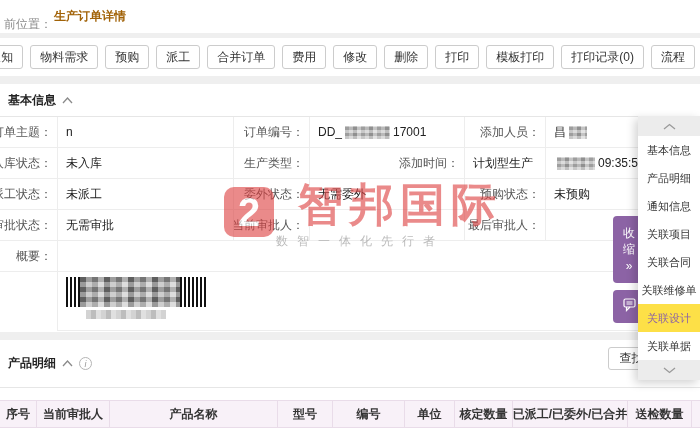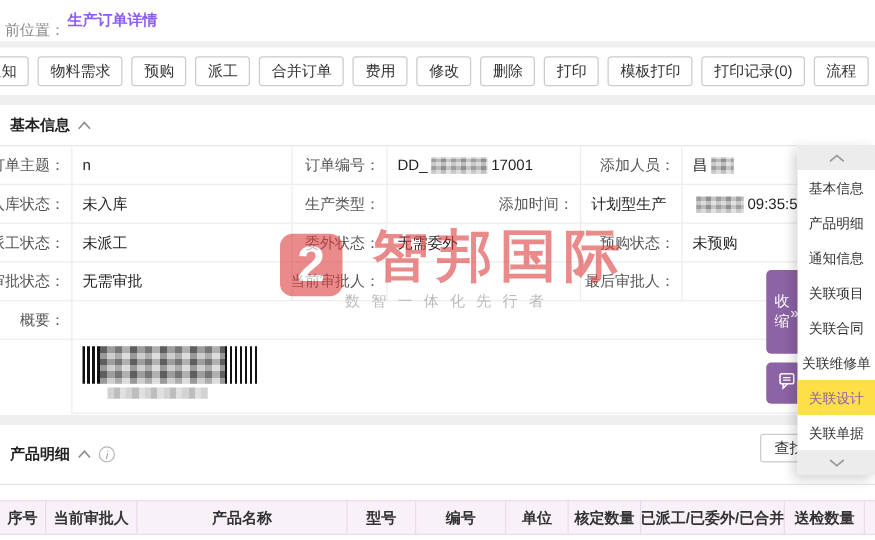--- a/index.html
+++ b/index.html
@@ -2,21 +2,21 @@
 <html><head>
 <meta charset="utf-8">
 <style>
   * { box-sizing: border-box; margin: 0; padding: 0; }
   body { font-family: "Liberation Sans", sans-serif; background:#e8e8e8; }
   .screen { position:relative; width:700px; height:432px; background:#efefef; overflow:hidden; font-size:12px; color:#333; }
 
   
   .topbar { position:absolute; top:0; left:0; width:700px; height:33px; background:#fff; display:flex; align-items:center; padding-left:4px; }
   .crumb-prefix { color:#8a8a8a;margin-top:15px; }
-  .crumb-title { color:#8b5cf6; font-weight:bold; margin-left:2px; }
+  .crumb-title { color:#a16207; font-weight:bold; margin-left:2px; }
 
   
   .toolbar { position:absolute; top:38px; left:0; width:700px; height:38px; background:#fff; display:flex; align-items:center; justify-content:flex-end; gap:7px; padding-right:5px; }
   .tbtn { border:1px solid #ccc; background:#fff; color:#333; font-size:12px; line-height:1; padding:5px 9px; border-radius:3px; cursor:pointer; white-space:nowrap; font-family:inherit; }
 
   .card { position:absolute; left:0; width:700px; background:#fff; }
   .card.basic { top:84px; height:248px; }
   .card.products { top:340px; height:92px; }
 
   .section-head { display:flex; align-items:center; gap:6px; padding-left:8px; border-bottom:1px solid #e6e6e6; }
@@ -50,21 +50,21 @@
   .bc-text-redact { width:80px; height:9px; margin:3px 0 0 20px;
     background-image: repeating-linear-gradient(90deg,#d3d3d3 0 5px,#bdbdbd 5px 10px,#e0e0e0 10px 15px); }
 
   
   .watermark { position:absolute; left:224px; top:183px; width:340px; height:78px; opacity:.6; pointer-events:none; z-index:6; }
   .wm-logo { position:absolute; left:0; top:4px; width:50px; height:50px; background:#dd3e3e; border-radius:10px; color:#fff; font-weight:bold; font-size:40px; display:flex; align-items:center; justify-content:center; }
   .wm-title { position:absolute; left:74px; top:-8px; font-size:45px; font-weight:bold; color:#dd3e3e; letter-spacing:6px; white-space:nowrap; }
   .wm-sub { position:absolute; left:52px; top:50px; font-size:12px; color:#8f8f8f; letter-spacing:9px; white-space:nowrap; }
 
   
-  .collapse-btn { position:absolute; left:613px; top:216px; width:32px; height:67px; background:#8c63a5; border-radius:4px; color:#fff; display:flex; flex-direction:row; align-items:center; justify-content:center; z-index:7; cursor:pointer; }
+  .collapse-btn { position:absolute; left:613px; top:216px; width:32px; height:67px; background:#8c63a5; border-radius:4px; color:#fff; display:flex; flex-direction:column; align-items:center; justify-content:center; z-index:7; cursor:pointer; }
   .collapse-txt { display:block; width:13px; word-break:break-all; text-align:center; line-height:1.3; font-size:12px; }
   .collapse-arrow { font-size:12px; margin-top:1px; }
   .chat-btn { position:absolute; left:613px; top:290px; width:32px; height:33px; background:#8c63a5; border-radius:4px; display:flex; align-items:center; justify-content:center; z-index:7; cursor:pointer; }
 
   
   .side-panel { position:absolute; left:638px; top:116px; width:62px; background:#fff; box-shadow:-3px 3px 9px rgba(0,0,0,.18); z-index:8; }
   .panel-strip { height:20px; background:#ececec; display:flex; align-items:center; justify-content:center; cursor:pointer; }
   .panel-item { height:28px; display:flex; align-items:center; justify-content:center; font-size:11px; color:#333; cursor:pointer; white-space:nowrap; }
   .panel-item.active { background:#fde047; color:#8c63a5; }
 

